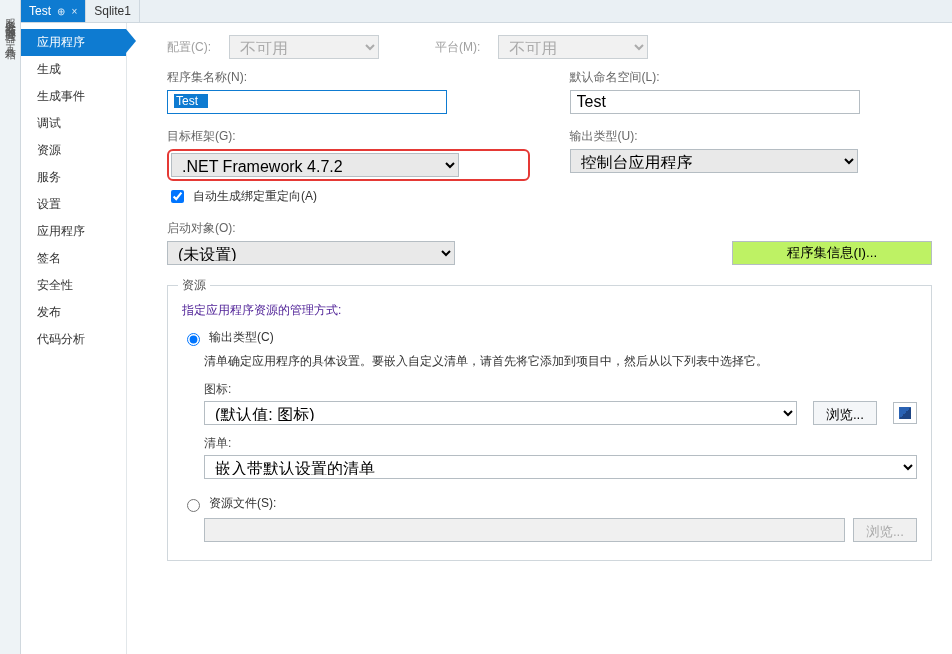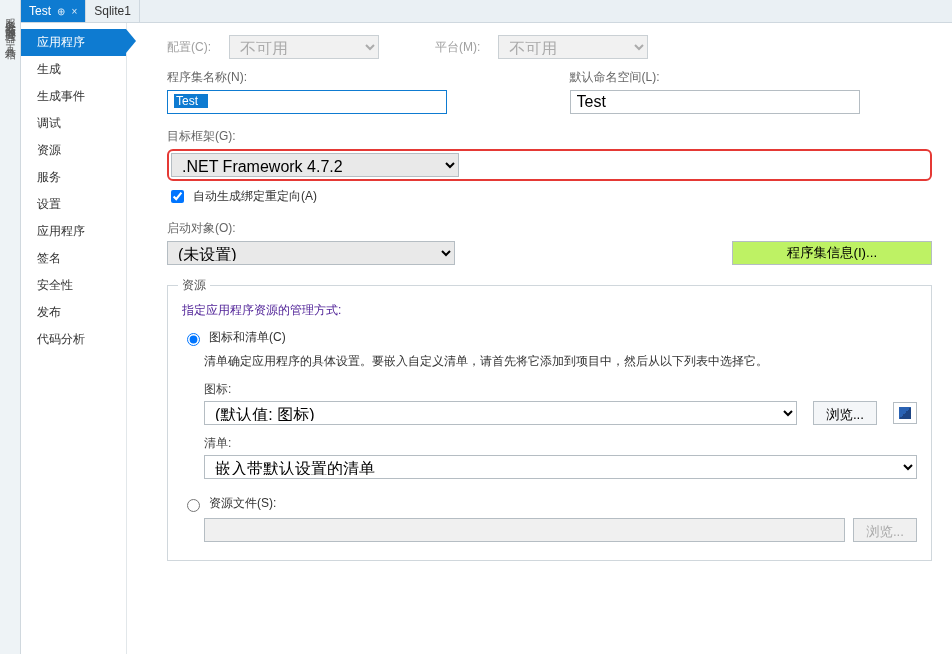--- a/index.html
+++ b/index.html
@@ -311,20 +311,26 @@
 
         <div class="two-col" style="margin-top:14px">
           <div class="col">
             <label class="lbl">目标框架(G):</label>
             <span class="highlight-box">
               <select class="">
                 <option>.NET Framework 4.7.2</option>
               </select>
             </span>
           </div>
+          <div class="col">
+            <label class="lbl">输出类型(U):</label>
+            <select class="wide-select">
+              <option>控制台应用程序</option>
+            </select>
+          </div>
         </div>
 
         <div class="chk-row">
           <input type="checkbox" checked="" style="">
           <span>自动生成绑定重定向(A)</span>
         </div>
 
         <div class="asm-btn-row">
           <div class="col" style="flex:0 0 auto">
             <label class="lbl">启动对象(O):</label>
@@ -338,21 +344,21 @@
           </div>
         </div>
 
         <div class="group-box" style="margin-top:20px">
           <span class="group-title">资源</span>
 
           <div class="desc">指定应用程序资源的管理方式:</div>
 
           <div class="radio-row">
             <input type="radio" name="resmode" checked="" style="">
-            <span>图标和清单(C)</span>
+            <span>输出类型(C)</span>
           </div>
           <div class="indent">清单确定应用程序的具体设置。要嵌入自定义清单，请首先将它添加到项目中，然后从以下列表中选择它。</div>
 
           <div class="sublabel">图标:</div>
           <div class="icon-row">
             <select>
               <option>(默认值: 图标)</option>
             </select>
             <button class="btn">浏览...</button>
             <span class="tiny-swatch"></span>

